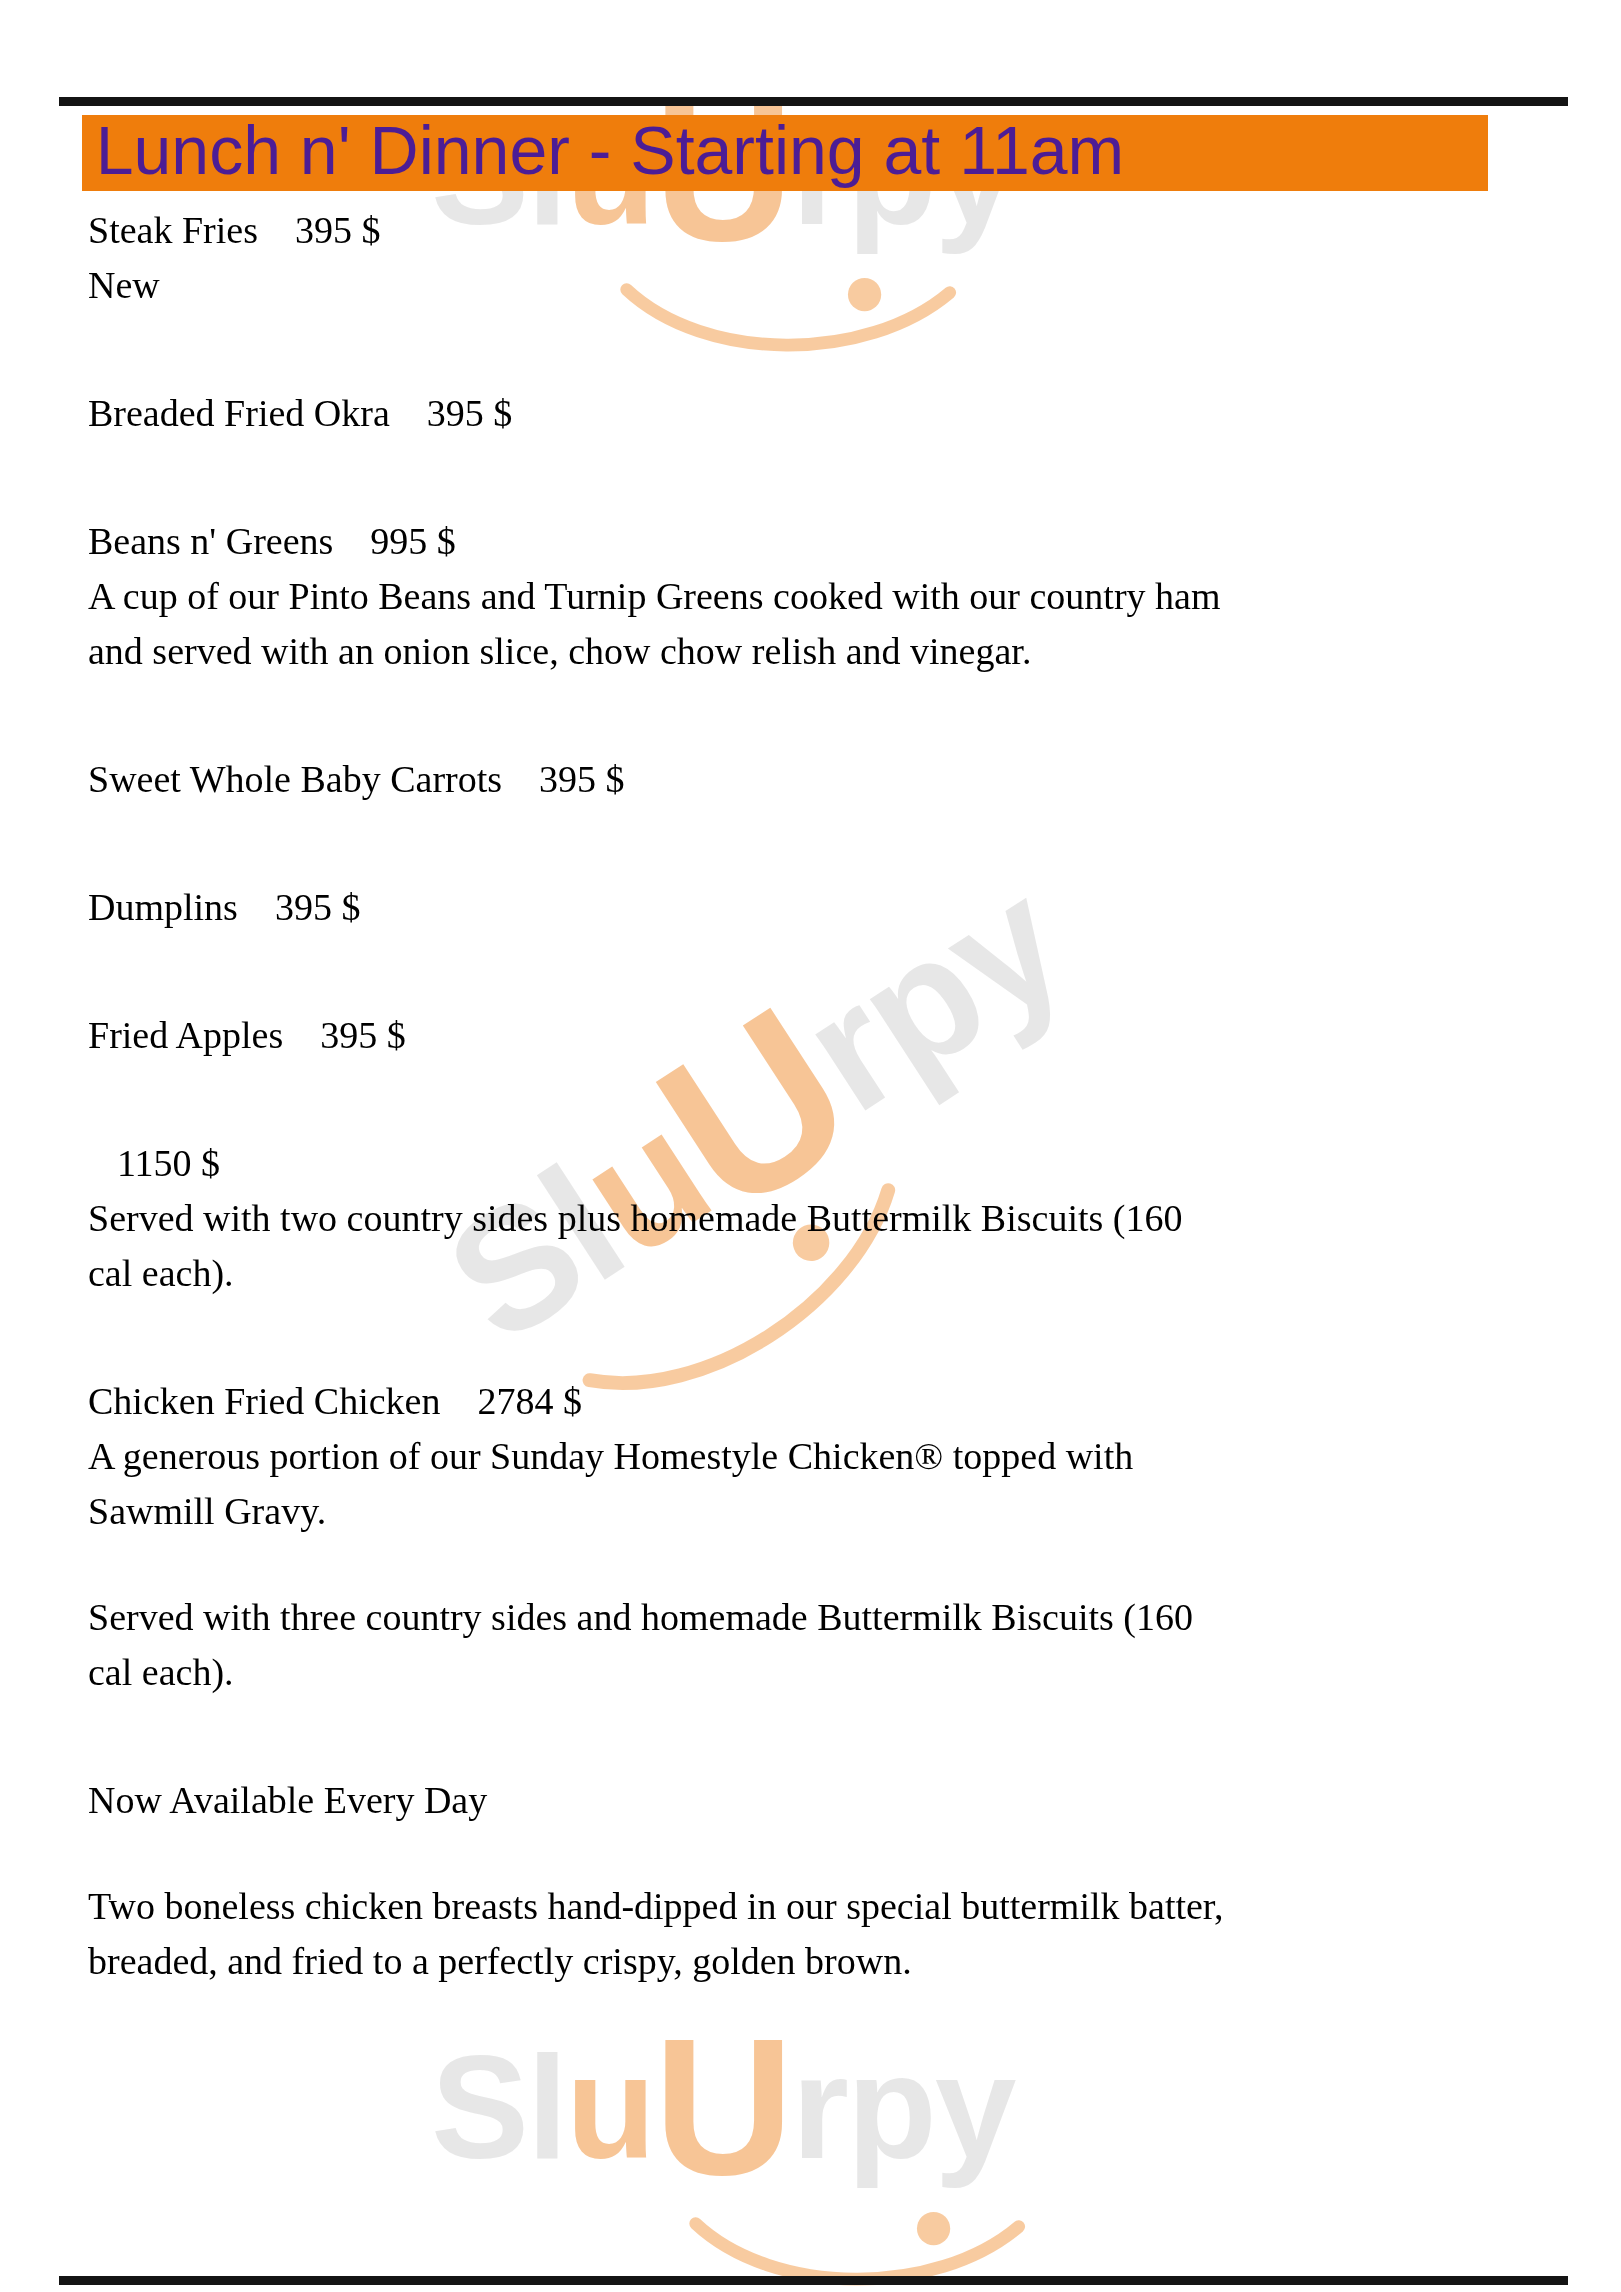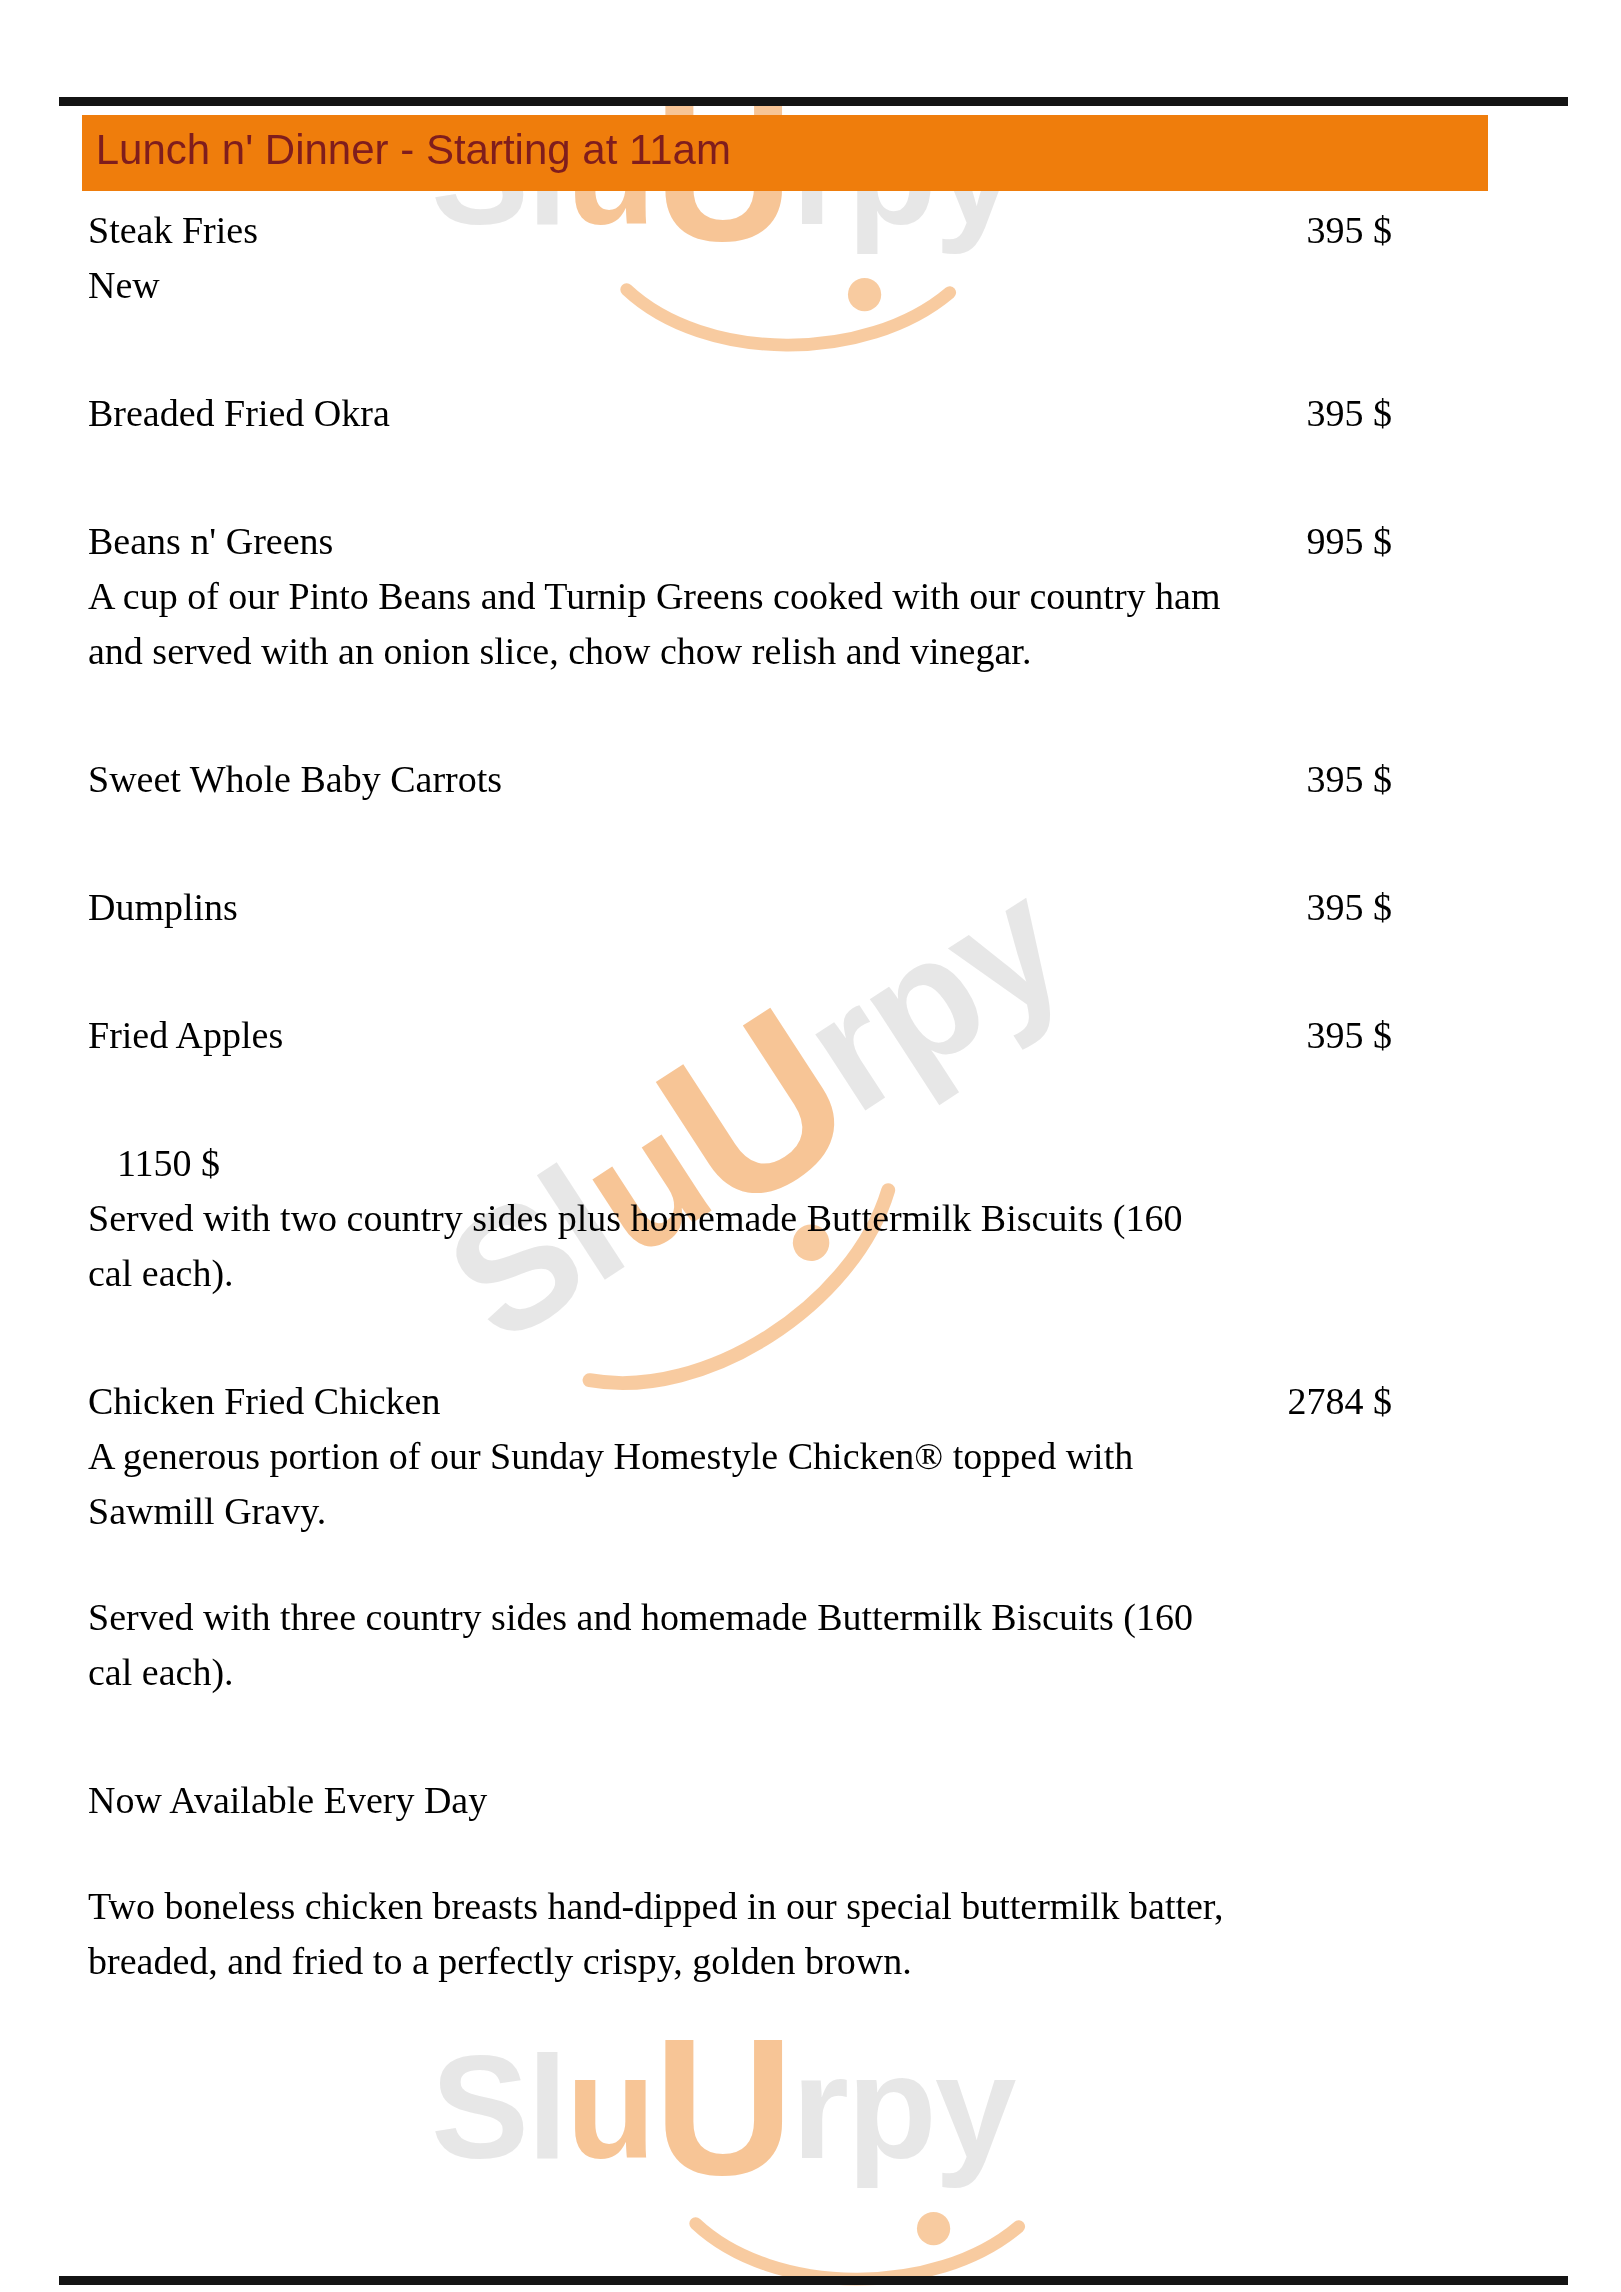--- a/index.html
+++ b/index.html
@@ -52,41 +52,41 @@
     top: 115px;
     width: 1406px;
     height: 76px;
     background: #ef7d0c;
     display: flex;
     align-items: center;
     z-index: 1;
   }
   .header-title {
     font-family: "Liberation Sans", sans-serif;
-    font-size: 42px;
+    font-size: 68px;
     font-weight: 400;
-    color: #7f1d1d;
+    color: #4c1d95;
     padding-left: 13.7px;
     line-height: 1;
     padding-bottom: 5.9px;
   }
 
   
   .content {
     position: absolute;
     left: 88px;
     top: 203px;
     width: 1304px;
     z-index: 1;
   }
   .item { margin-bottom: 73px; }
   .item .row {
     display: flex;
-    justify-content: space-between;
     align-items: baseline;
+    gap: 8px;
   }
   .name, .price, .line {
     font-size: 38px;
     line-height: 55px;
   }
   .price { text-align: right; padding-left: 29px; white-space: nowrap; }
   .line  { max-width: 1137px; }
   .desc-gap { margin-top: 51px; }
 </style>
 </head>

